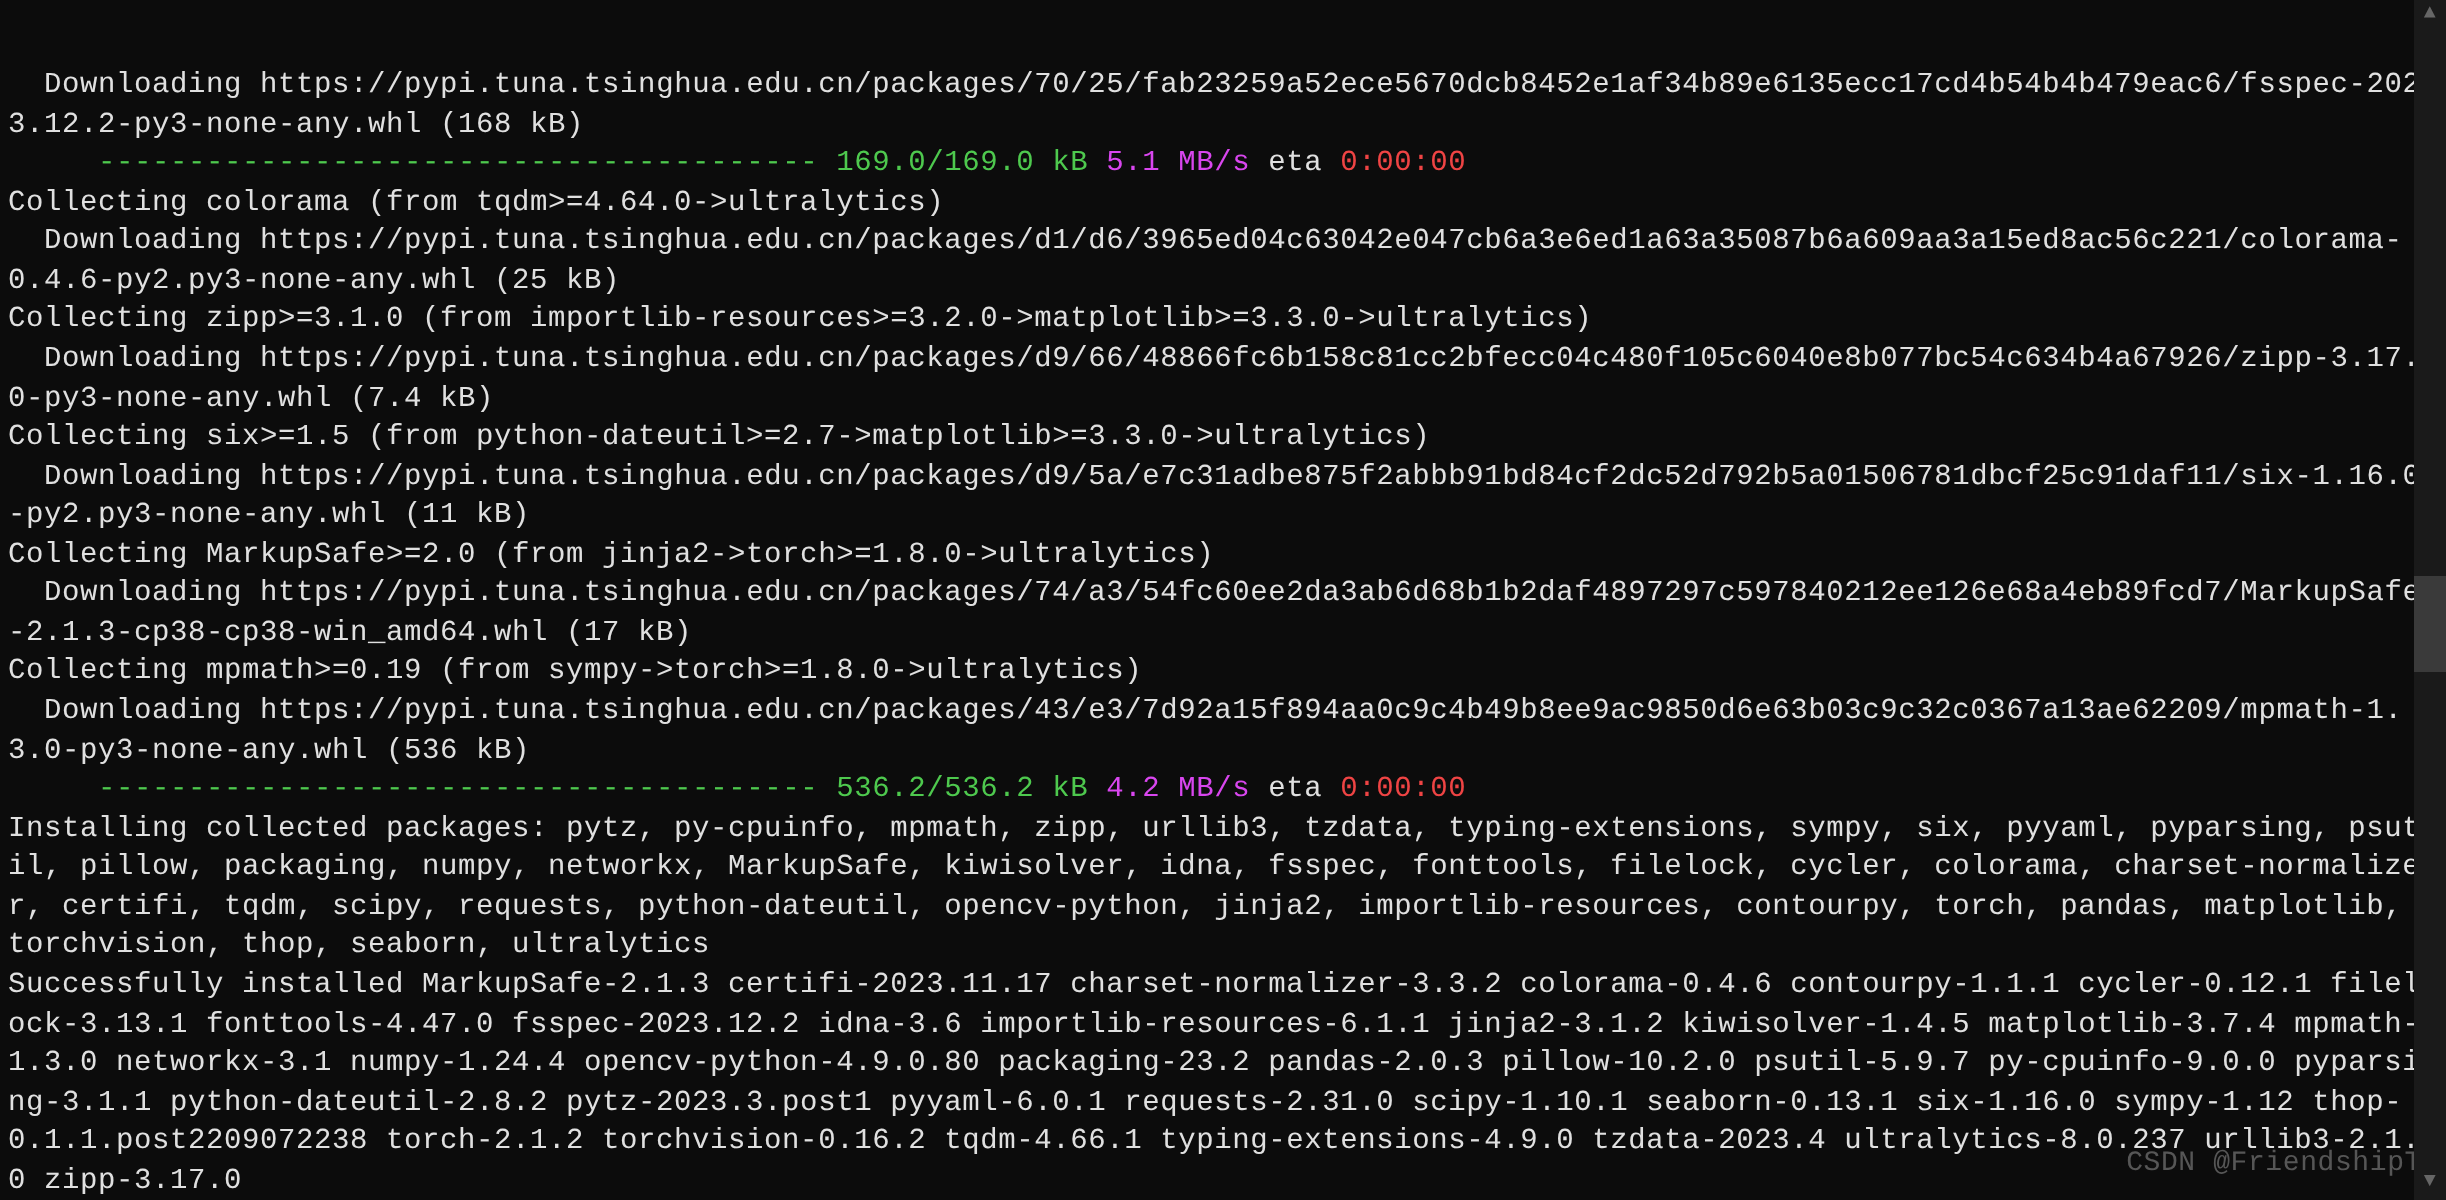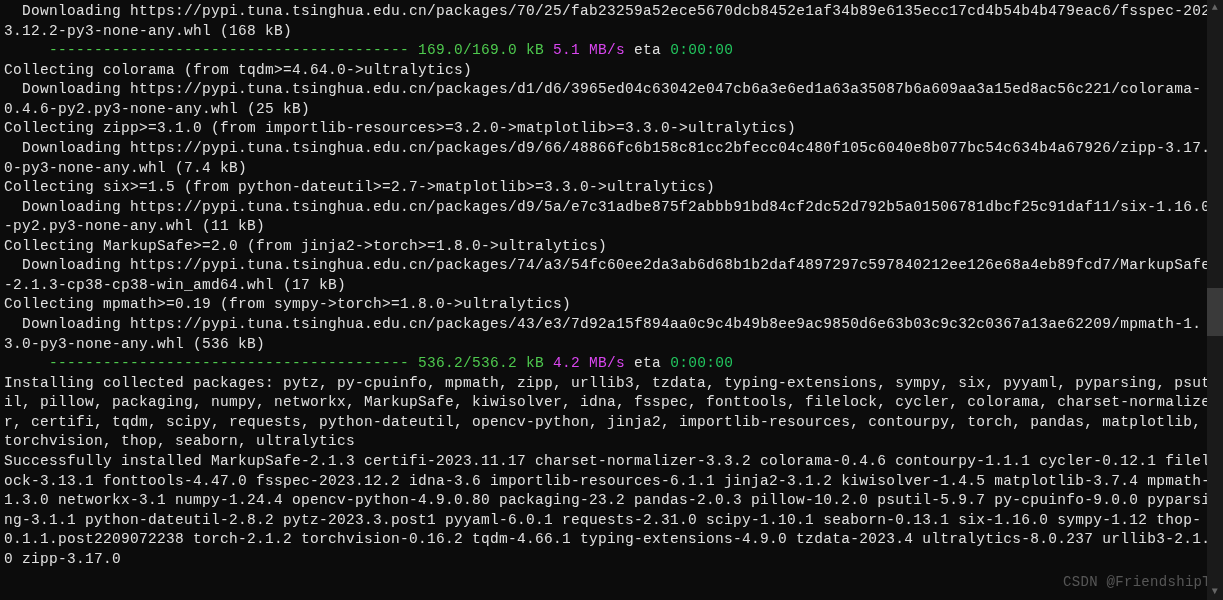--- a/index.html
+++ b/index.html
@@ -12,25 +12,26 @@
       width: 1223px;
       height: 600px;
       overflow: hidden;
       padding: 2px 4px;
       position: relative;
       letter-spacing: 0.3px;
     }
     .terminal {
       white-space: pre-wrap;
       word-break: break-all;
+      margin-top: 32px;
     }
     .line { display: block; }
     .green { color: #4ec94e; }
     .red { color: #d946ef; }
-    .cyan { color: #22c55e; }
+    .cyan { color: #ef4444; }
     .white { color: #e0e0e0; }
     .watermark {
       position: absolute;
       bottom: 8px;
       right: 12px;
       color: #888;
       opacity: 0.6;
       font-size: 14px;
     }
     .scrollbar {

